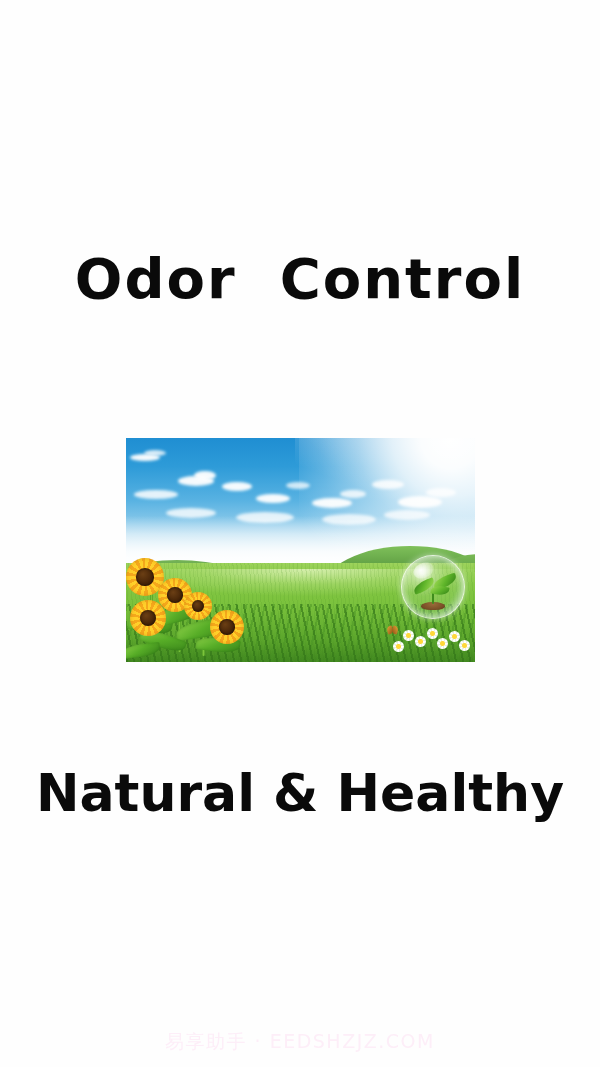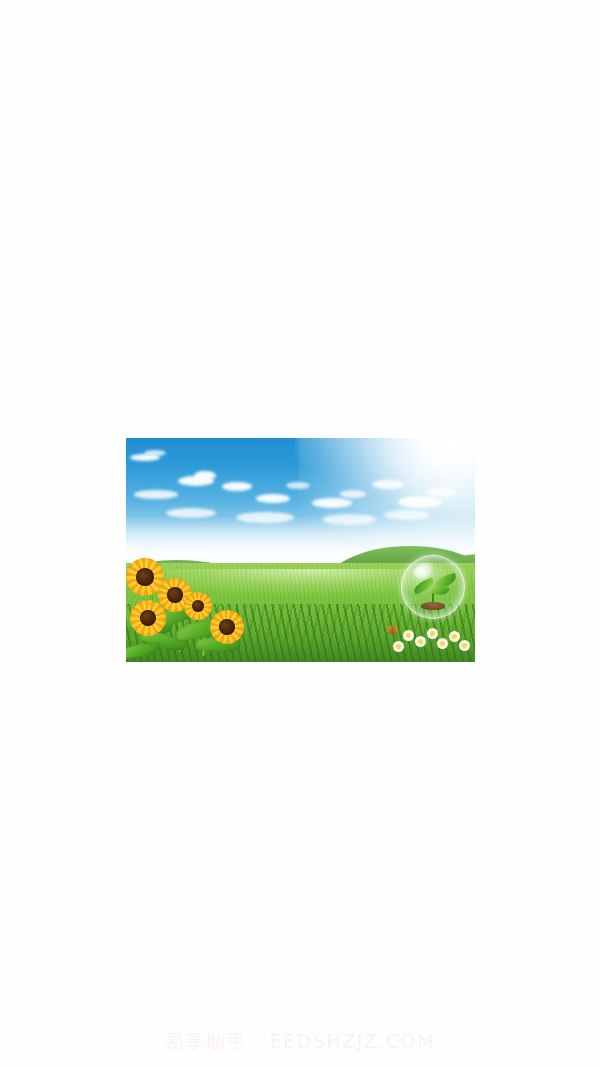--- a/index.html
+++ b/index.html
@@ -366,20 +366,21 @@
     letter-spacing: 1.5px;
     color: #fdeef8;
     white-space: pre;
   }
 </style>
 </head>
 <body>
 
 <div class="page">
 
+  <div class="headline">Odor  Control</div>
 
   <div class="photo">
 
     <div class="sky"></div>
 
     <div class="cloud" style="left:4px;  top:16px; width:30px; height:7px;"></div>
     <div class="cloud" style="left:18px; top:12px; width:22px; height:6px; opacity:.8;"></div>
     <div class="cloud" style="left:52px; top:38px; width:36px; height:10px;"></div>
     <div class="cloud" style="left:68px; top:33px; width:22px; height:9px;"></div>
     <div class="cloud" style="left:96px; top:44px; width:30px; height:9px;"></div>
@@ -506,16 +507,17 @@
         <div class="daisy-core"></div>
       </div>
       <div class="daisy" style="left:8px; top:17px;">
         <div class="daisy-petals"></div>
         <div class="daisy-core"></div>
       </div>
     </div>
 
   </div>
 
+  <div class="tagline">Natural &amp; Healthy</div>
 
   <div class="watermark">易享助手 · EEDSHZJZ.COM</div>
 
 </div>
 
 </body></html>

